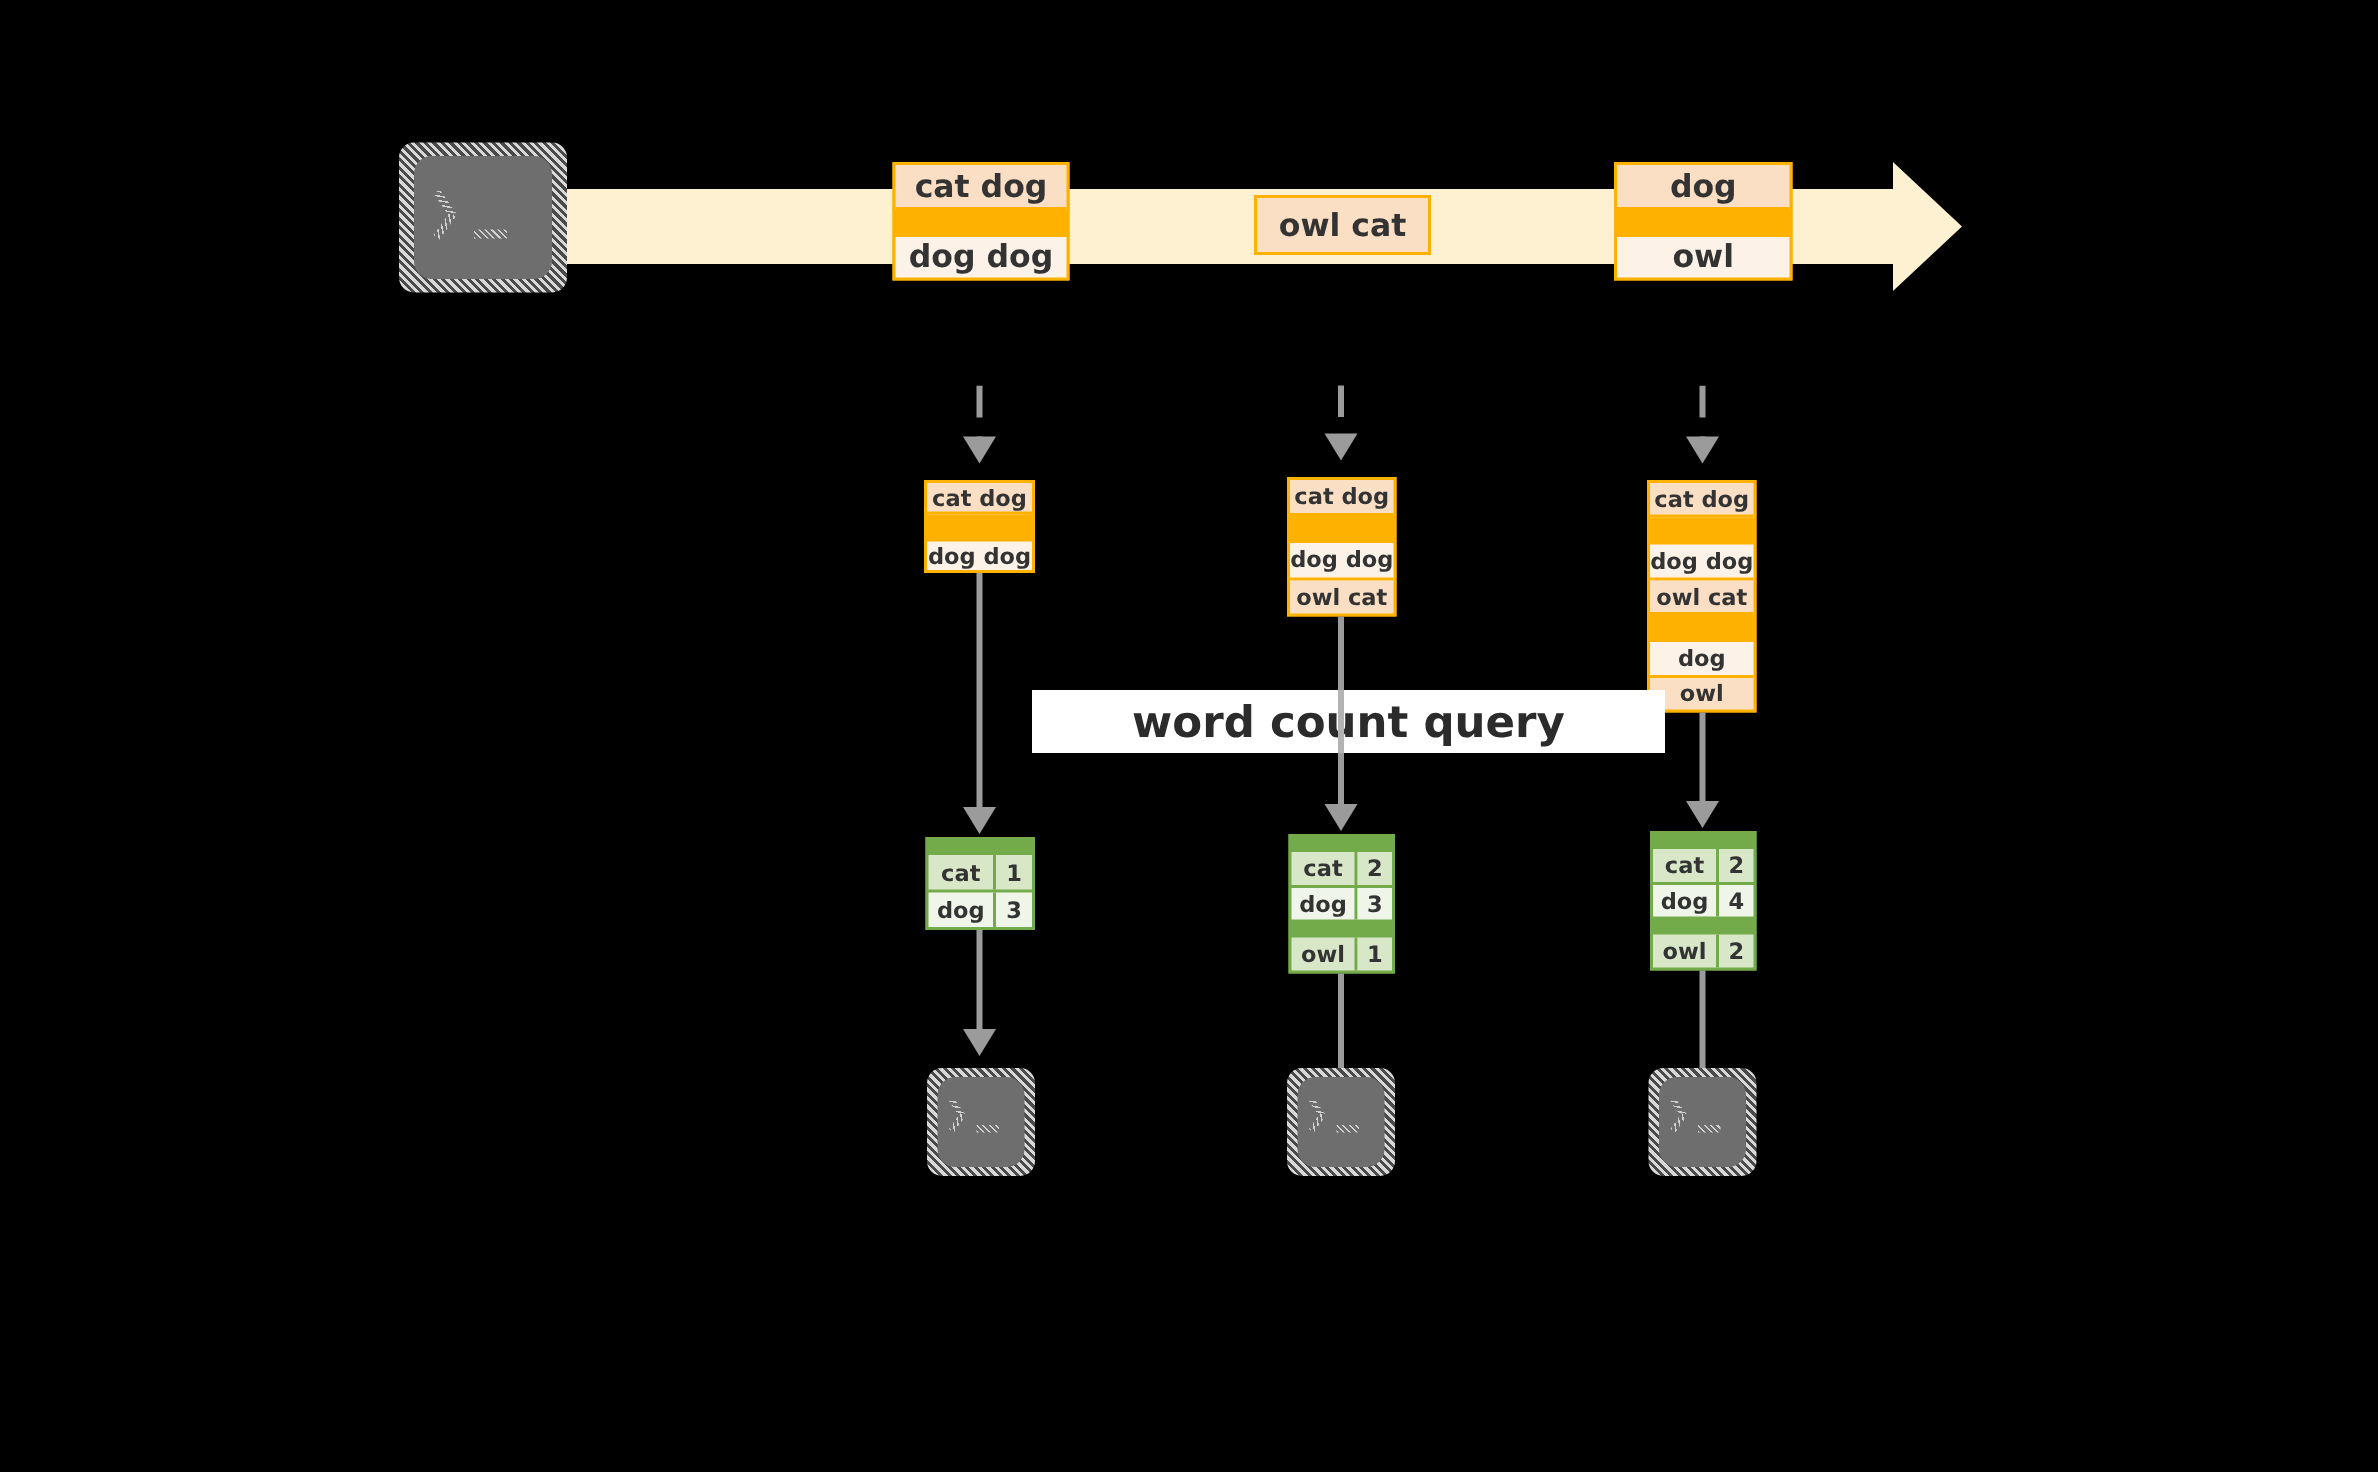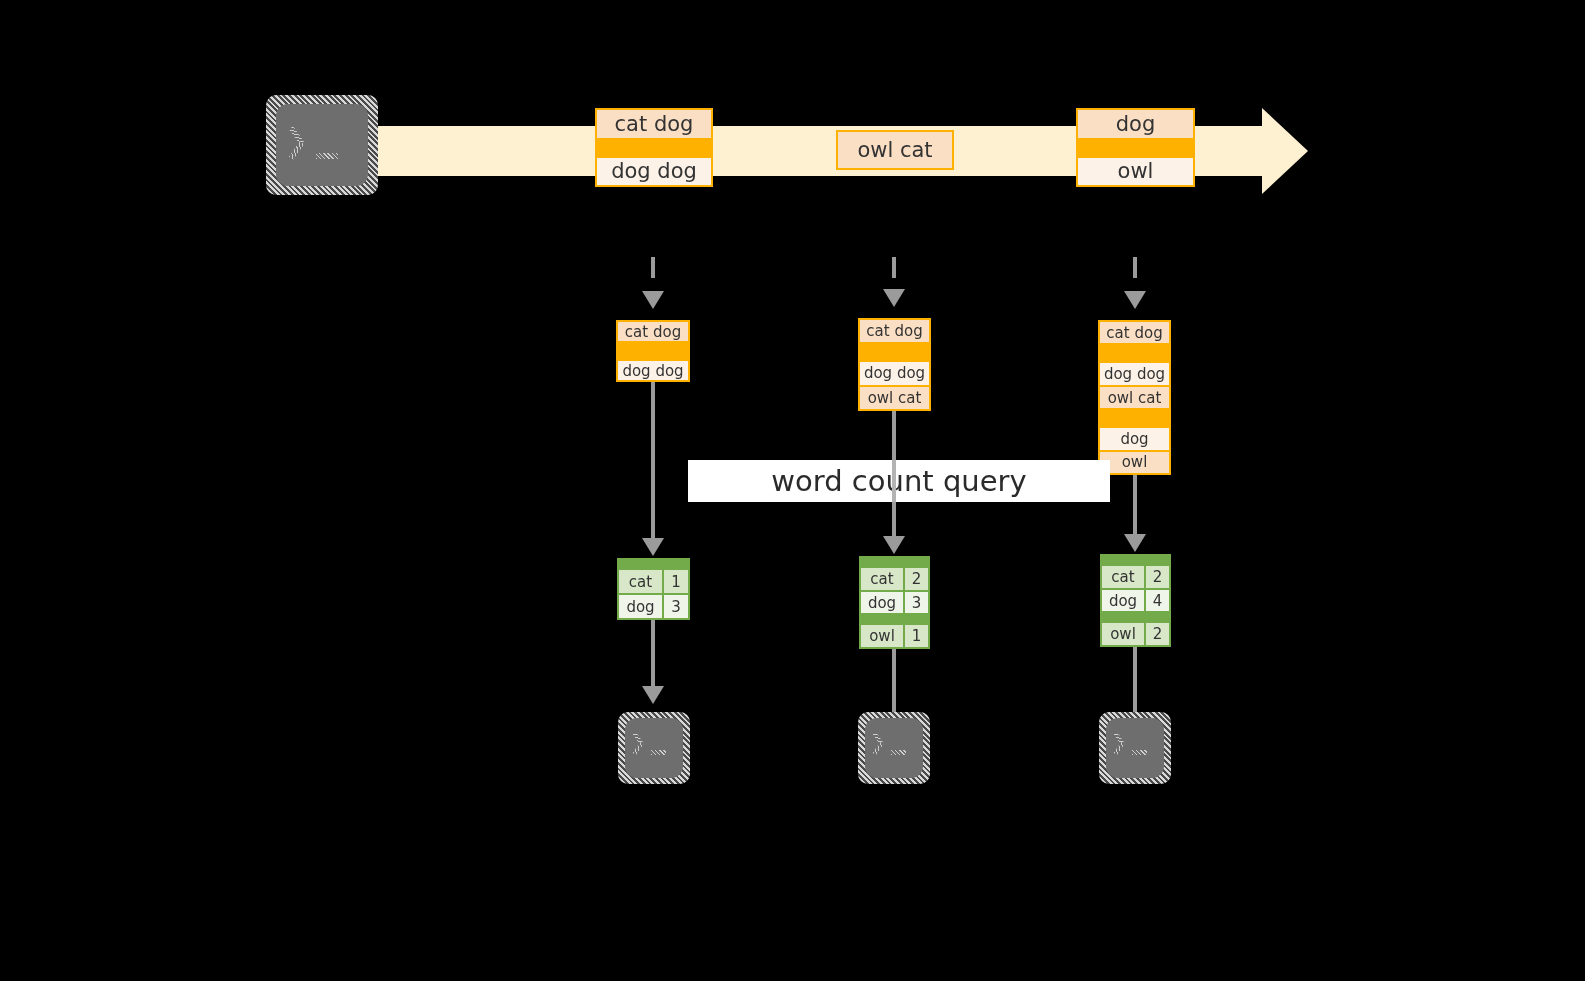--- a/index.html
+++ b/index.html
@@ -12,20 +12,21 @@
     height: 981px;
     position: relative;
     overflow: hidden;
     font-family: "DejaVu Sans", sans-serif;
   }
   #stage {
     position: absolute;
     left: 0; top: 0;
     width: 1518px;
     height: 981px;
+    font-weight: bold;
   }
 
   
   .stream-band {
     position: absolute;
     background: #fdf1d2;
   }
   .stream-head {
     position: absolute;
     width: 0; height: 0;

